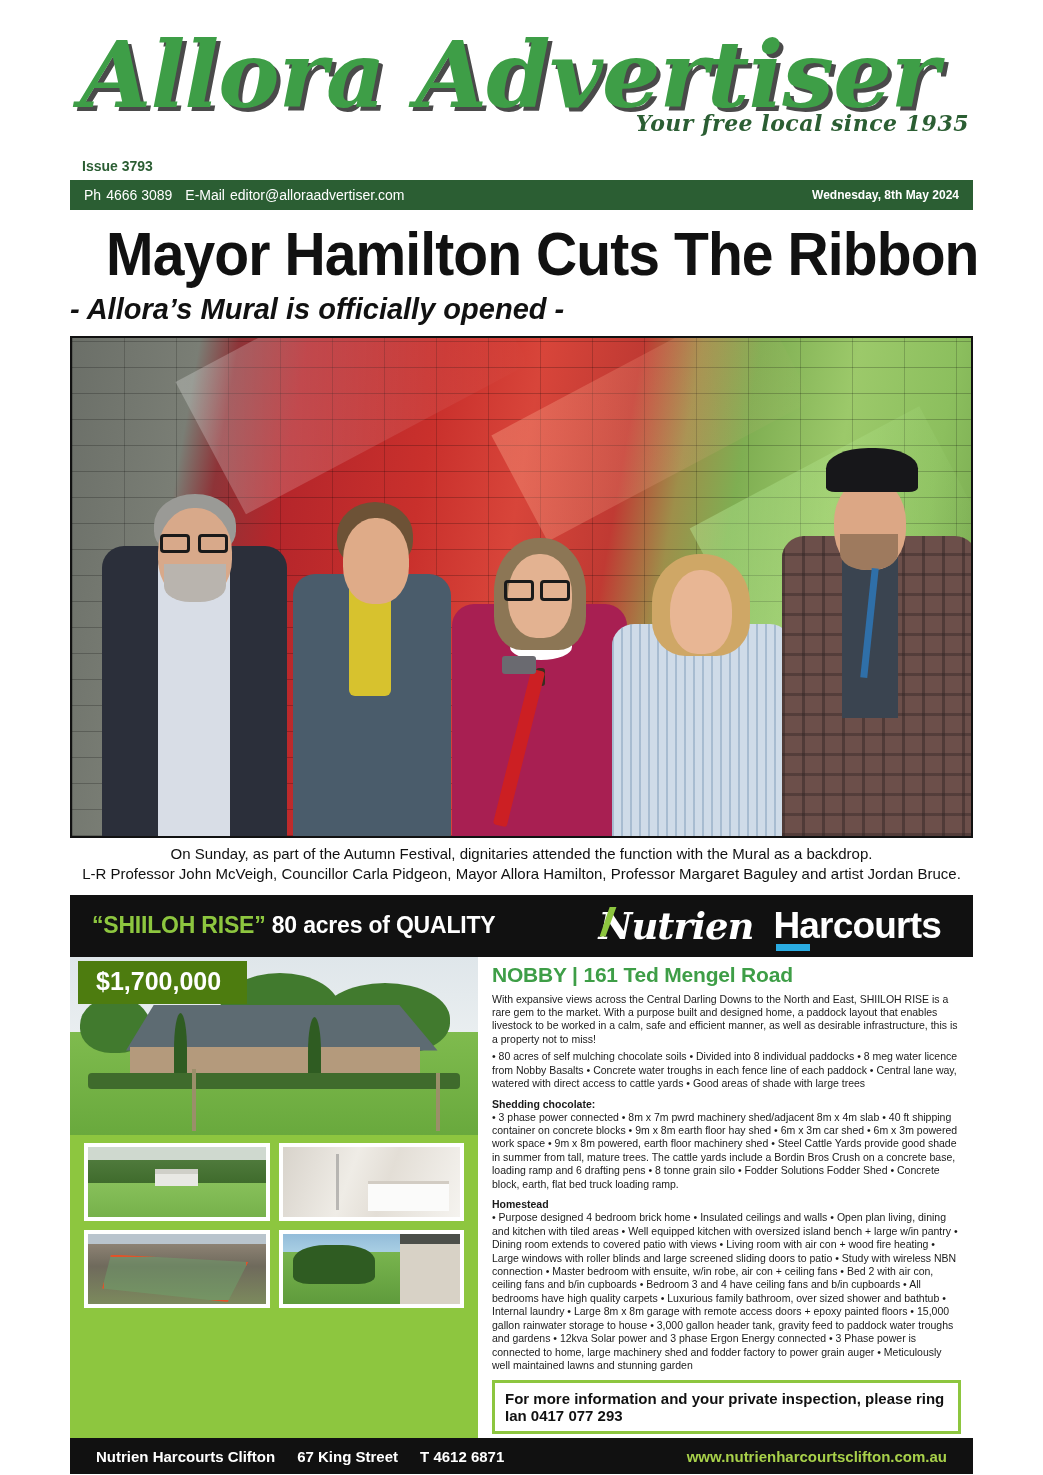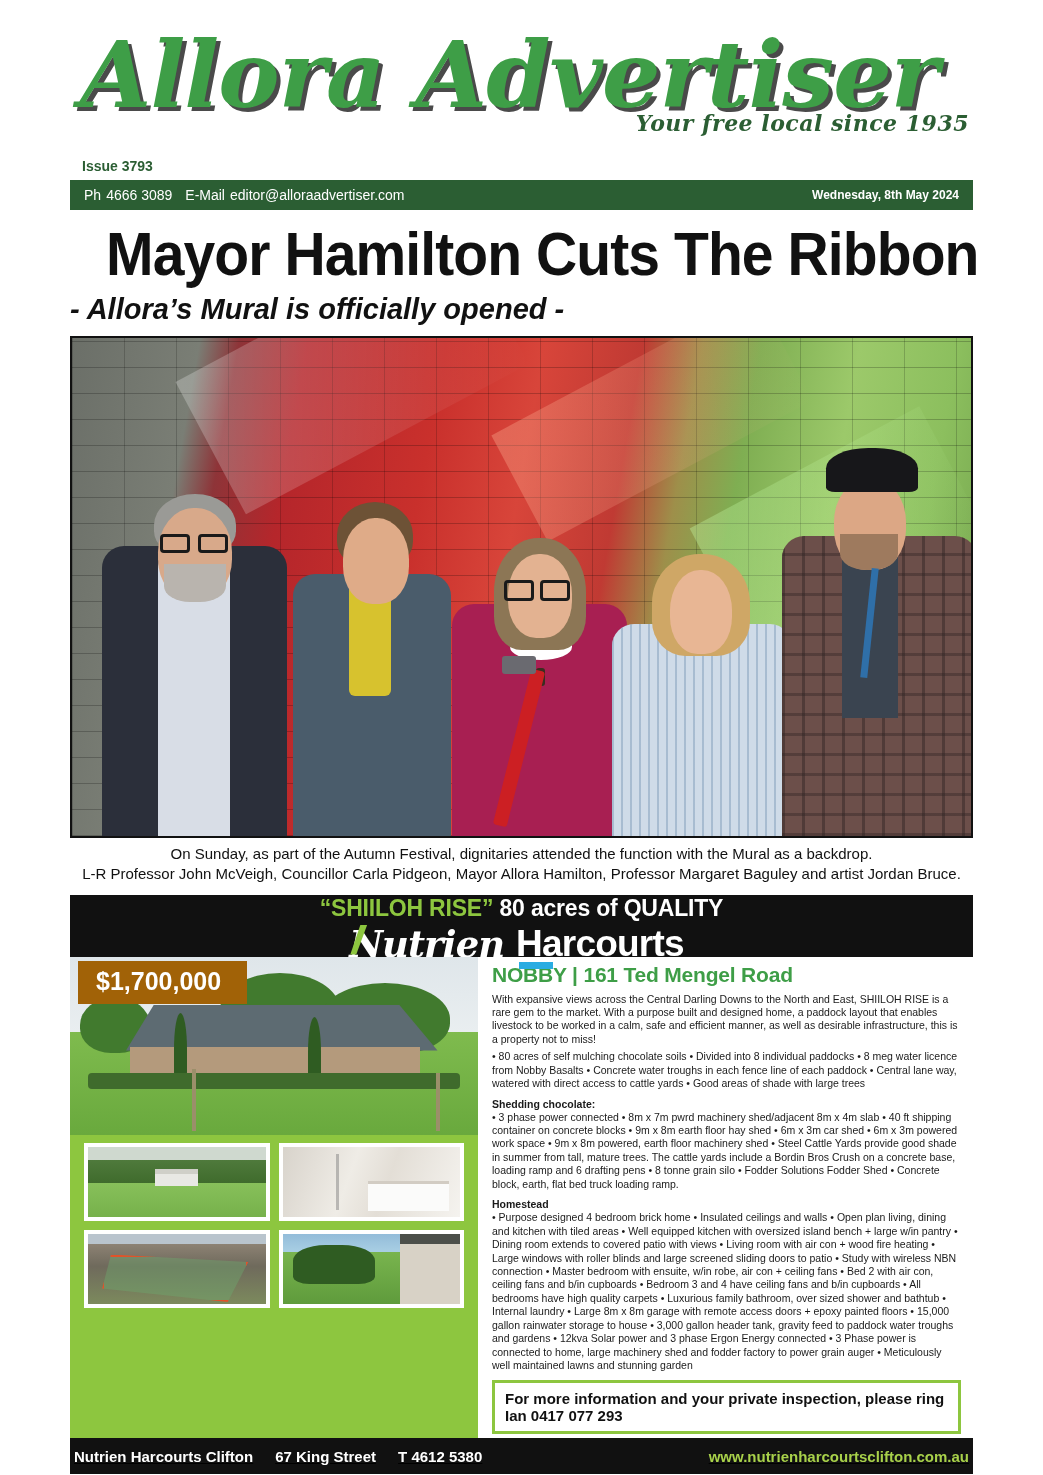--- a/index.html
+++ b/index.html
@@ -137,31 +137,30 @@
 
   
   .advert { margin-top: 10px; width: 903px; }
   .ad-top {
     background: #111111;
     height: 62px;
     display: flex;
     align-items: center;
     justify-content: space-between;
     padding: 0 22px;
-    flex-direction: column;
   }
   .ad-top-left {
     font-size: 23px;
     font-weight: bold;
     color: #ffffff;
     letter-spacing: -0.2px;
   }
   .ad-top-left .rise { color: #8dc63f; }
   .nutrien-logo {
-    display: flex; align-items: center; gap: 12px;
+    display: flex; align-items: center; gap: 20px;
     margin-right: 10px;
   }
   .nutrien-word {
     position: relative;
     font-family: "DejaVu Serif", serif;
     font-style: italic;
     font-weight: bold;
     font-size: 37px;
     color: #ffffff;
     letter-spacing: -1px;
@@ -192,21 +191,21 @@
   .ad-left {
     position: relative;
     width: 408px;
     background: #8dc63f;
     padding: 0;
   }
   .price-badge {
     position: absolute;
     left: 8px; top: 4px;
     z-index: 5;
-    background: #a16207;
+    background: #4d7c0f;
     color: #ffffff;
     font-weight: bold;
     font-size: 25px;
     padding: 6px 26px 8px 18px;
   }
   .hero-photo {
     position: relative;
     width: 408px; height: 178px;
     overflow: hidden;
     background: linear-gradient(#dfe6ea 0%, #e9eef0 42%, #7fbb4e 42%, #69a93d 100%);
@@ -330,22 +329,21 @@
     font-weight: bold;
     font-size: 15px;
     color: #111;
   }
   .ad-footer {
     background: #111111;
     height: 36px;
     display: flex;
     align-items: center;
     justify-content: space-between;
-    padding: 0 4px;
-    text-decoration: underline;
+    padding: 0 26px;
   }
   .ad-footer-left {
     color: #ffffff;
     font-weight: bold;
     font-size: 15px;
     display: flex; gap: 22px;
   }
   .ad-footer-right {
     color: #a8d14a;
     font-weight: bold;
@@ -483,19 +481,19 @@
         <div class="prop-sub">Homestead</div>
         <div class="prop-para">•  Purpose designed 4 bedroom brick home  • Insulated ceilings and walls • Open plan living, dining and kitchen with tiled areas • Well equipped kitchen with oversized island bench + large w/in pantry • Dining room extends to covered patio with views • Living room with air con + wood fire heating • Large windows with roller blinds and large screened sliding doors to patio • Study with wireless NBN connection • Master bedroom with ensuite, w/in robe, air con + ceiling fans • Bed 2 with air con, ceiling fans and b/in cupboards • Bedroom 3 and 4 have ceiling fans and b/in cupboards • All bedrooms have high quality carpets • Luxurious family bathroom, over sized shower and bathtub • Internal laundry • Large 8m x 8m garage with remote access doors +  epoxy painted floors •  15,000 gallon rainwater storage to house  • 3,000 gallon header tank, gravity feed to paddock water troughs and gardens • 12kva Solar power and 3 phase Ergon Energy connected • 3 Phase power is connected to home, large machinery shed and fodder factory to power grain auger • Meticulously well maintained lawns and stunning garden</div>
         <div class="cta-bar">For more information and your private inspection, please ring Ian 0417 077 293</div>
       </div>
     </div>
 
     <div class="ad-footer">
       <div class="ad-footer-left">
         <span>Nutrien Harcourts Clifton</span>
         <span>67 King Street</span>
-        <span>T 4612 5380</span>
+        <span>T 4612 6871</span>
       </div>
       <div class="ad-footer-right">www.nutrienharcourtsclifton.com.au</div>
     </div>
   </div>
 
 </div>
 
 </body></html>

